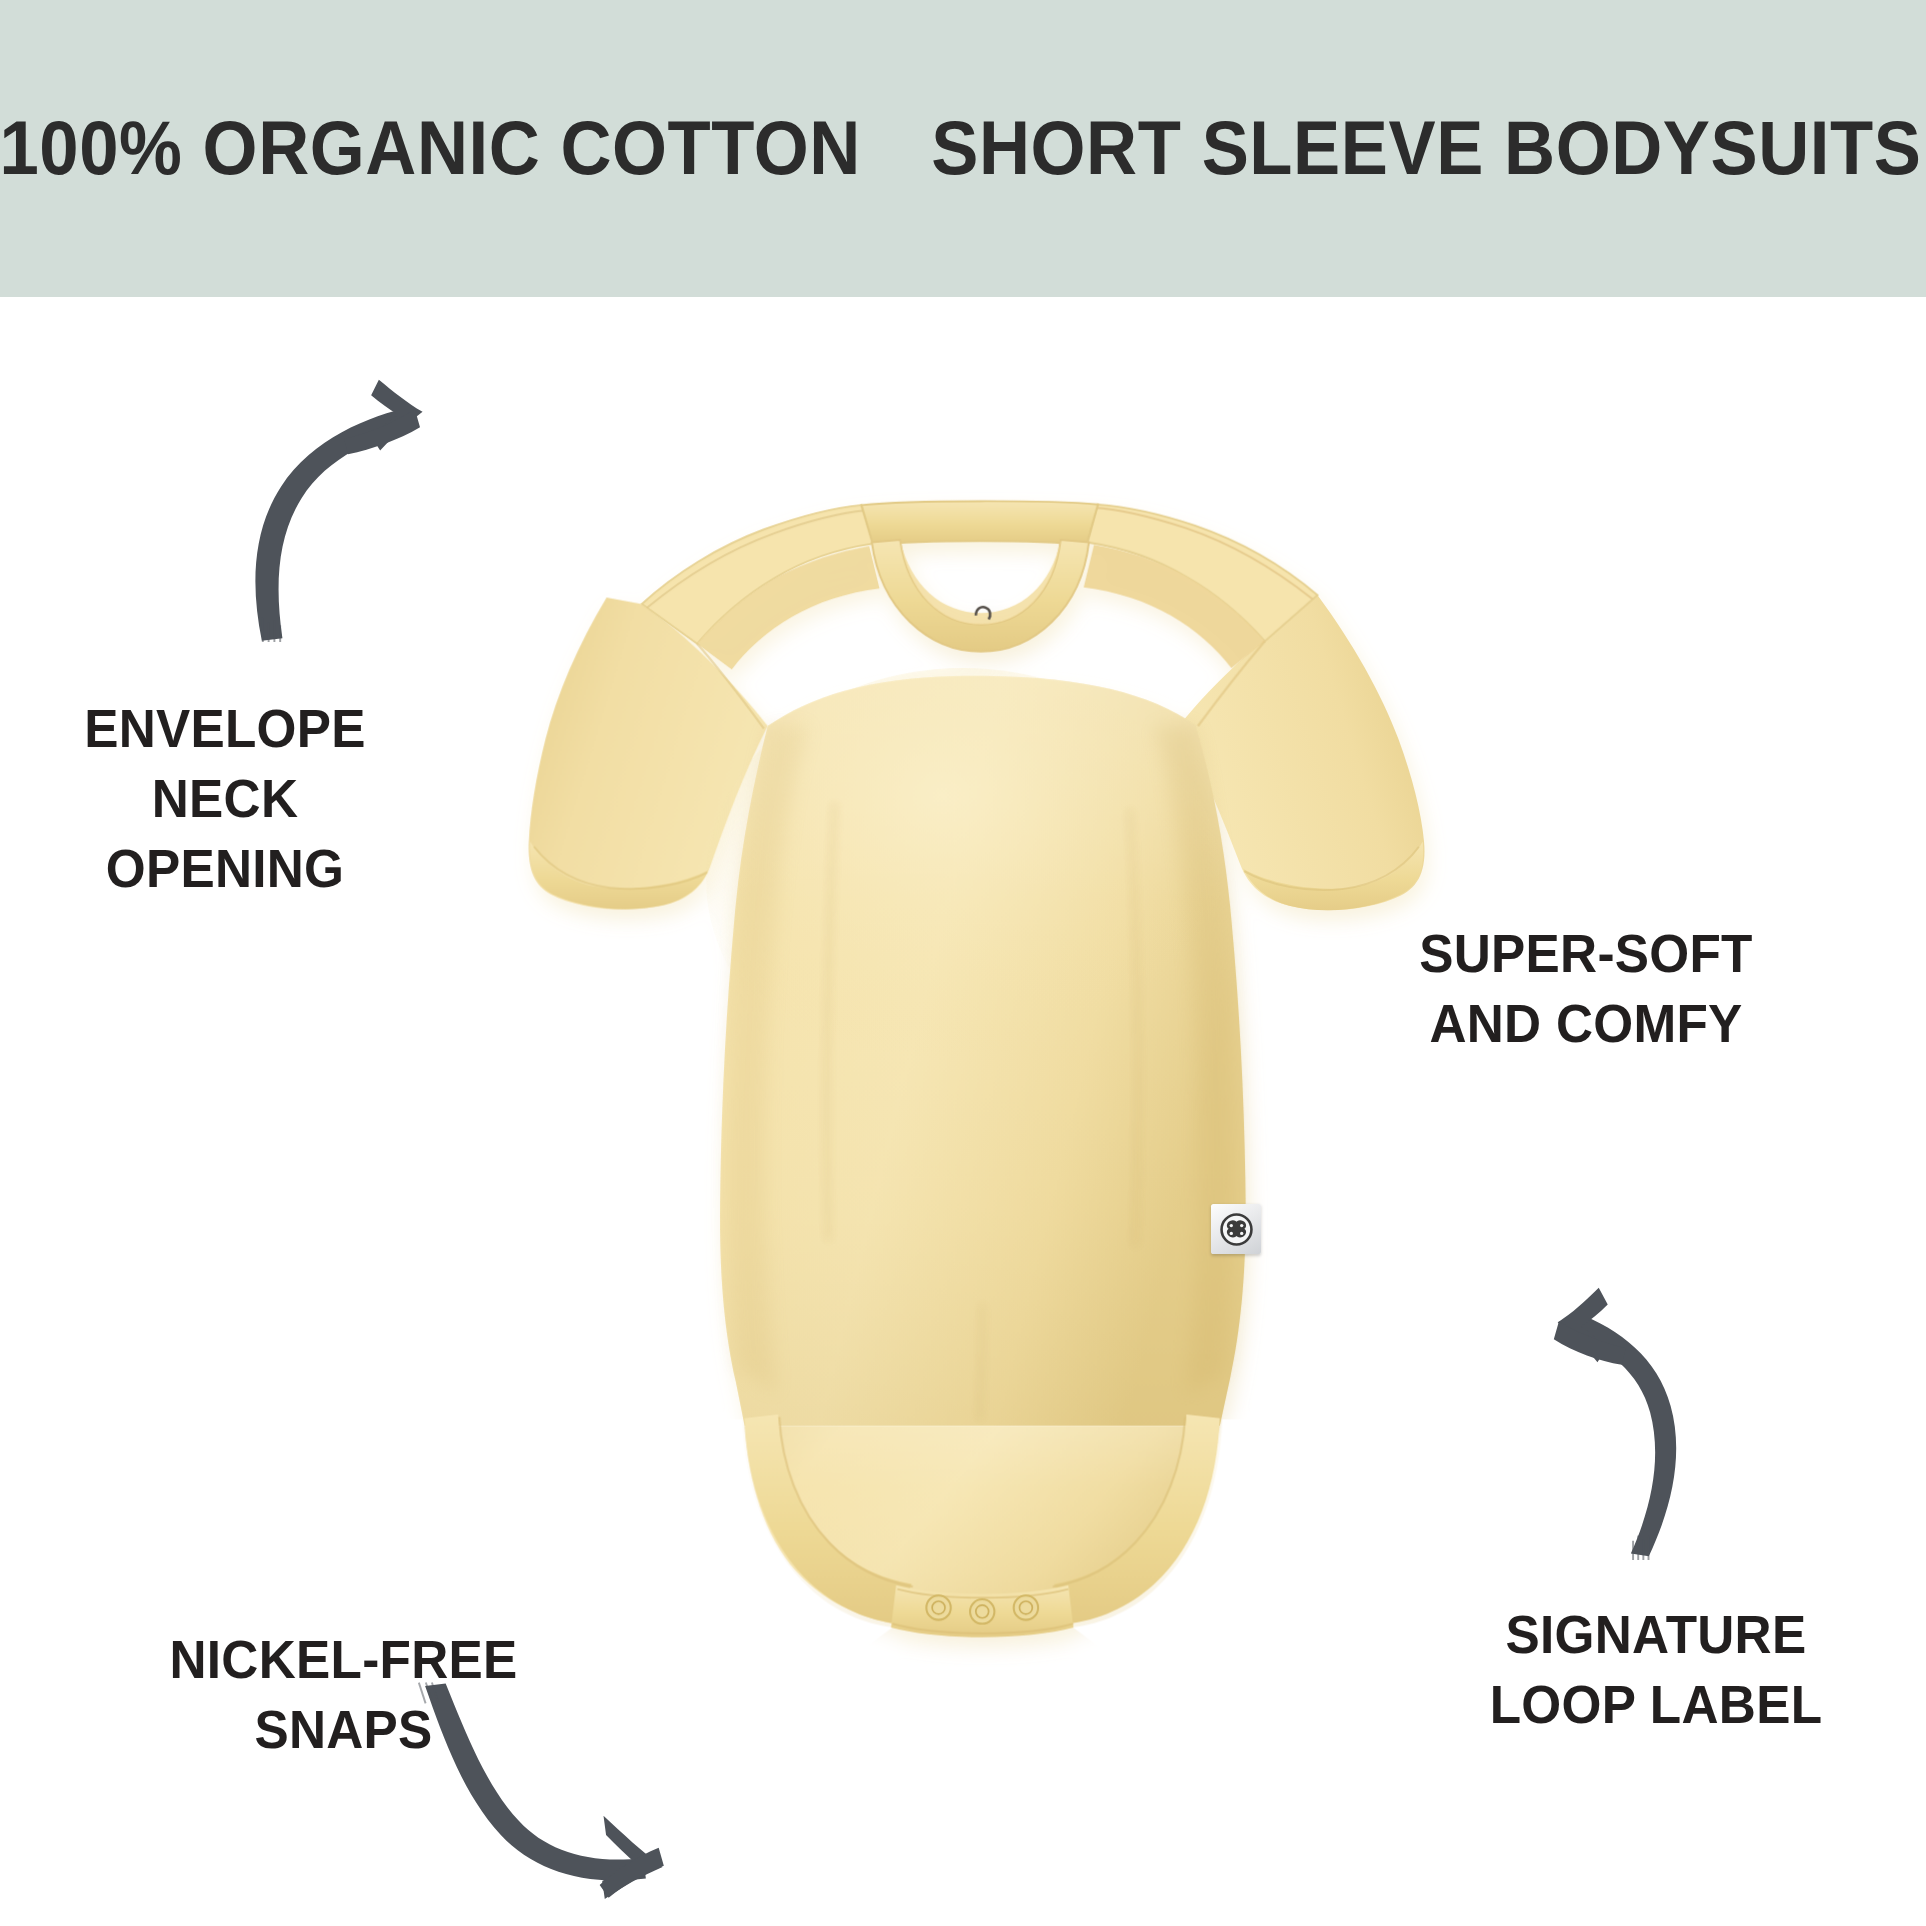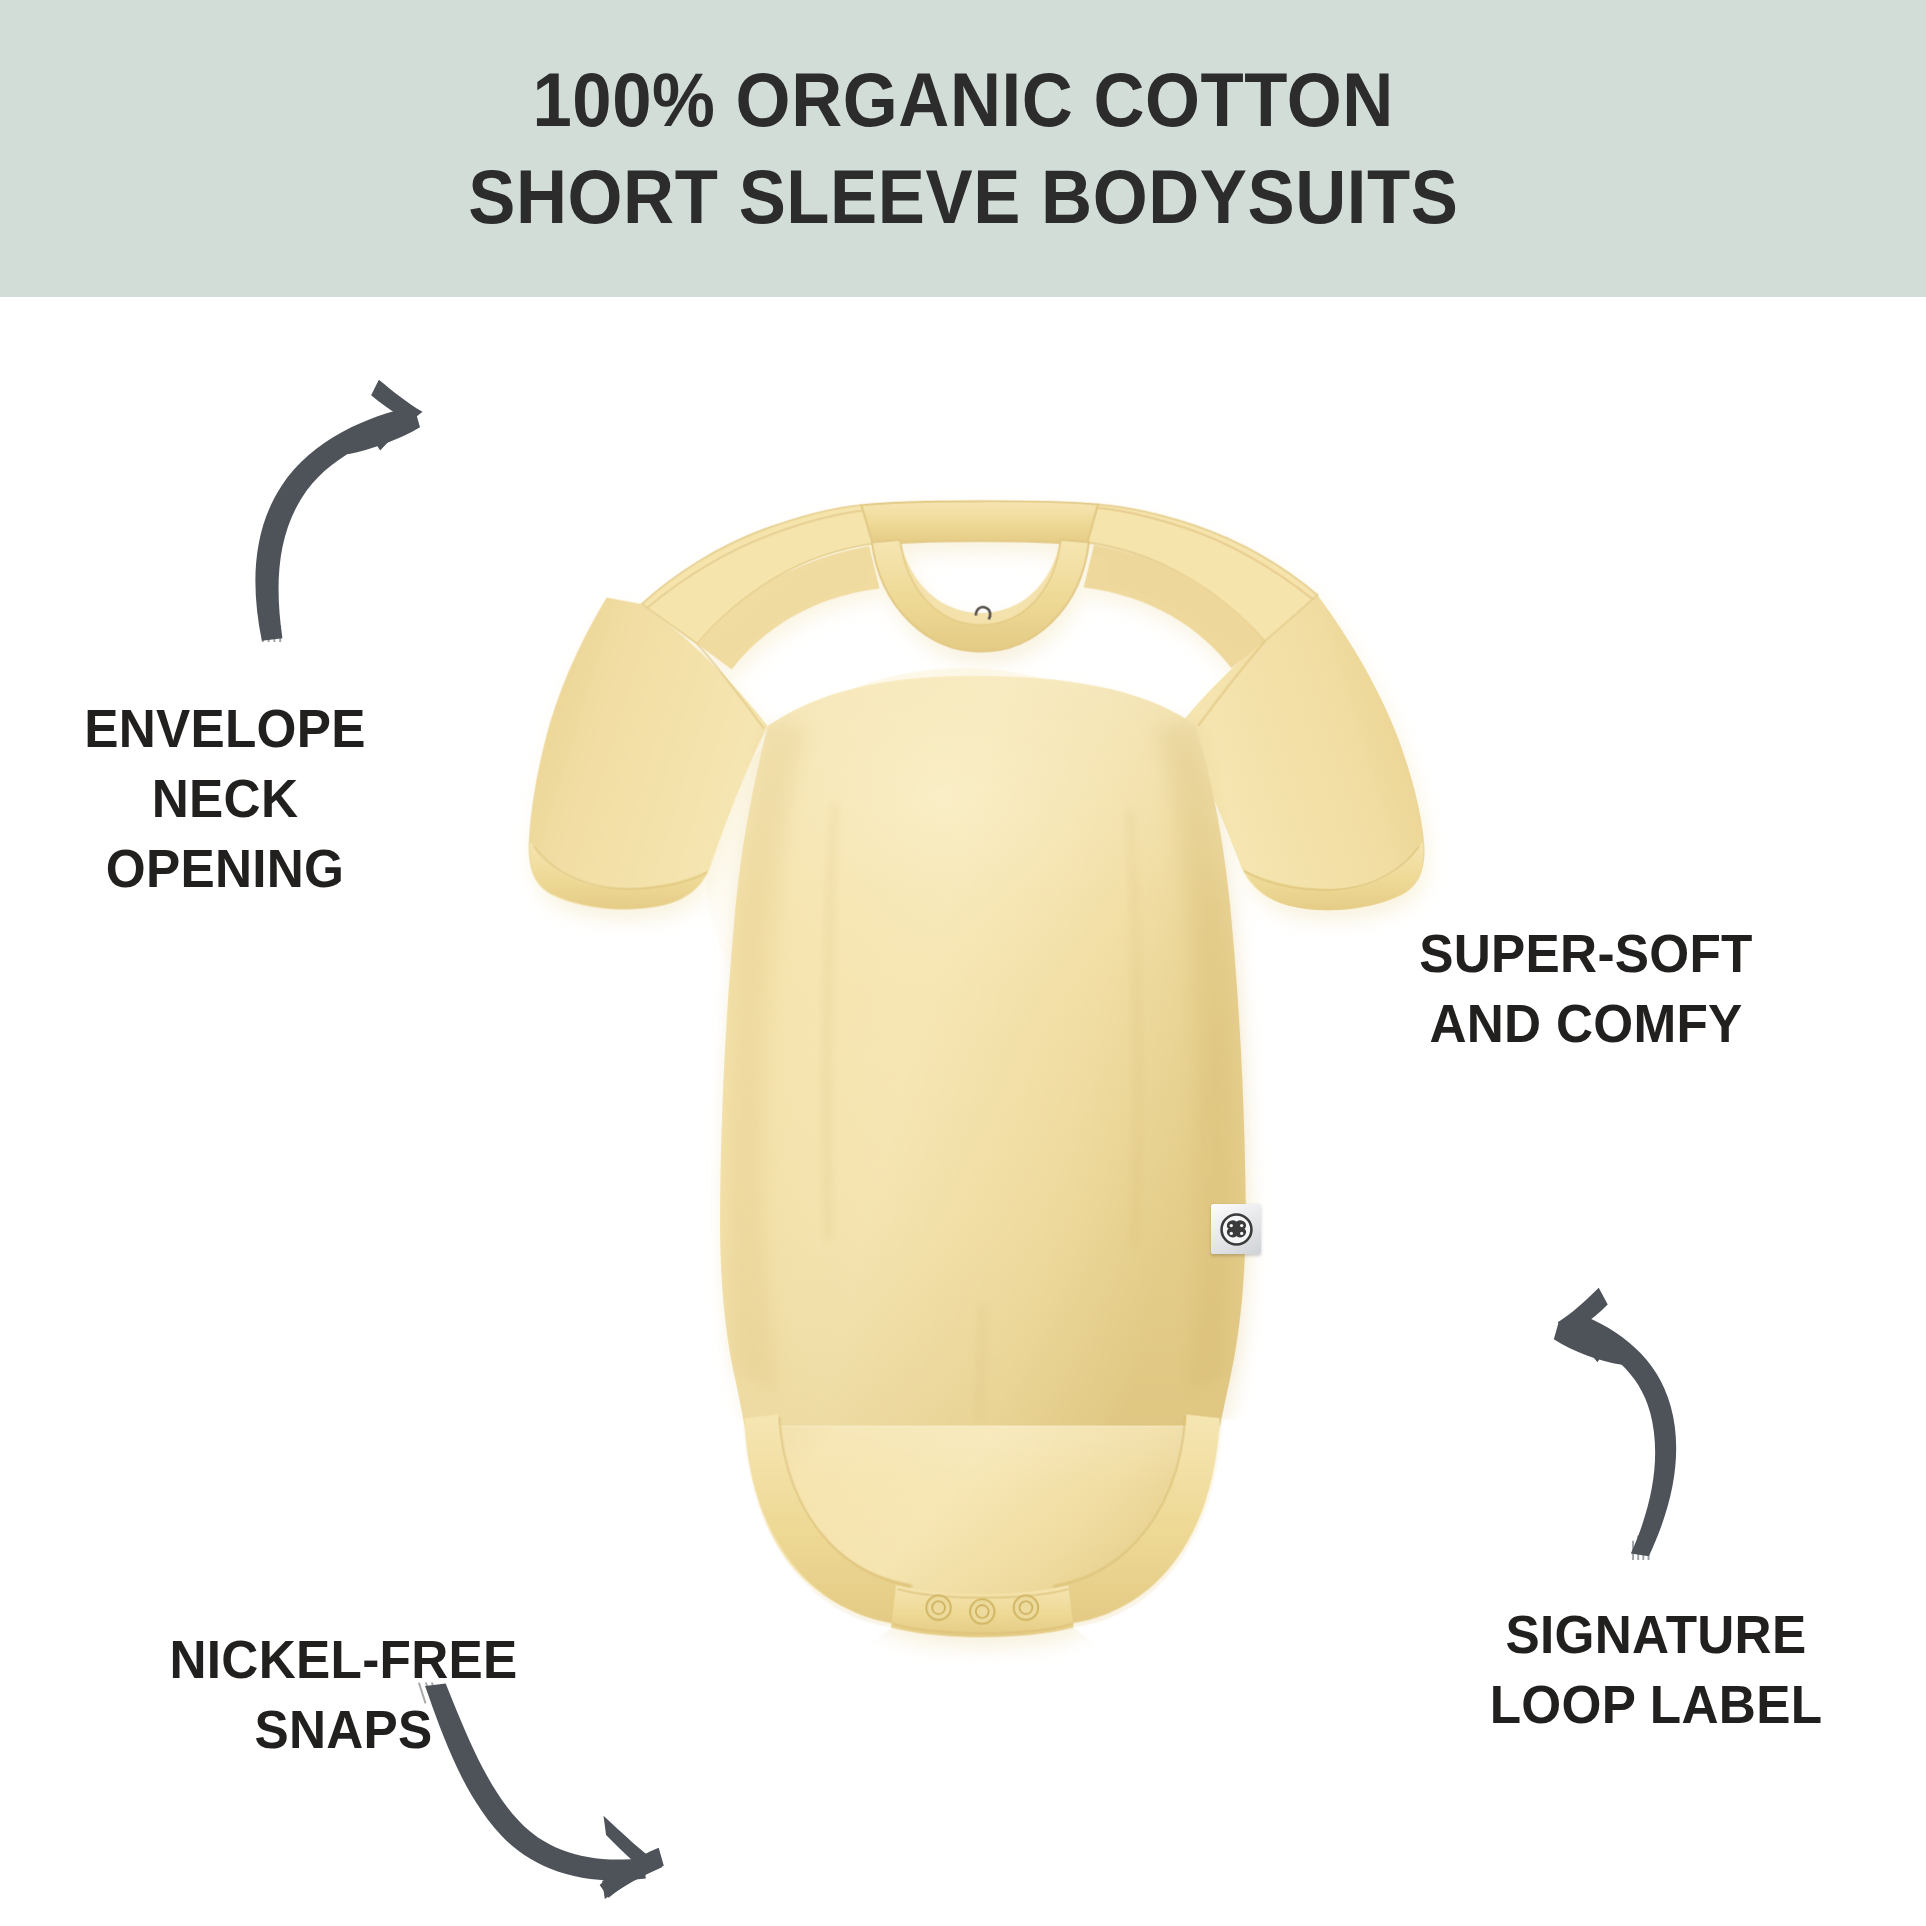--- a/index.html
+++ b/index.html
@@ -5,21 +5,21 @@
   html,body{margin:0;padding:0;background:#fff;}
   body{
     width:1926px;height:1926px;position:relative;overflow:hidden;
     font-family:"Liberation Sans","DejaVu Sans",sans-serif;
     background:#ffffff;
   }
   
   #header-band{
     position:absolute;left:0;top:0;width:1926px;height:297px;
     background:#d2ddd8;
-    display:flex;flex-direction:column;
+    display:flex;flex-direction:row;
     align-items:center;justify-content:center;
   }
   .head-line{
     color:#2c2c2c;
     font-size:76px;
     line-height:1.27;
     letter-spacing:0.6px;
     font-weight:600;
     transform:scaleX(.93);
     text-align:center;

